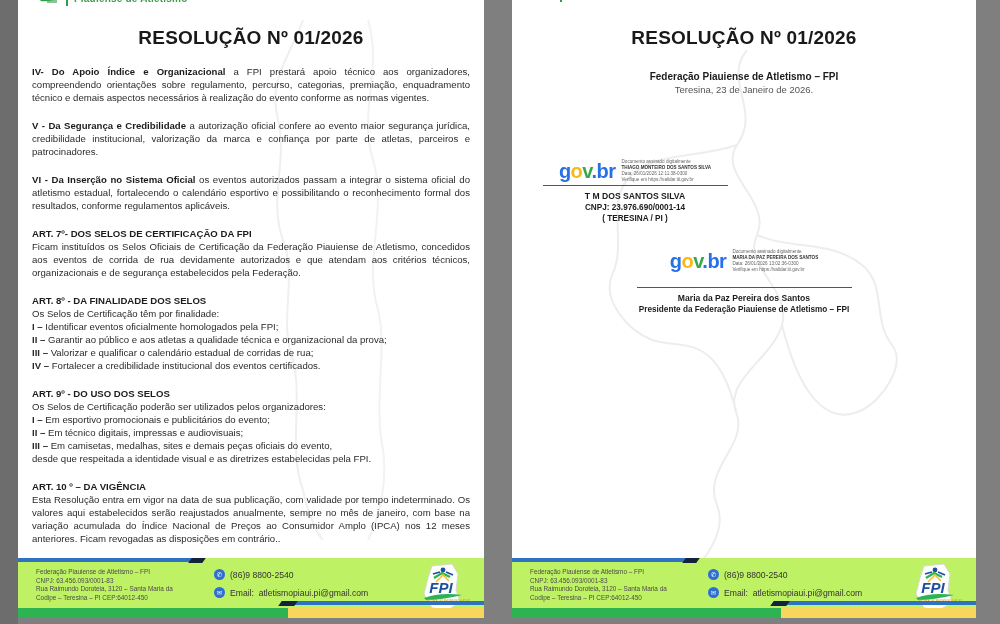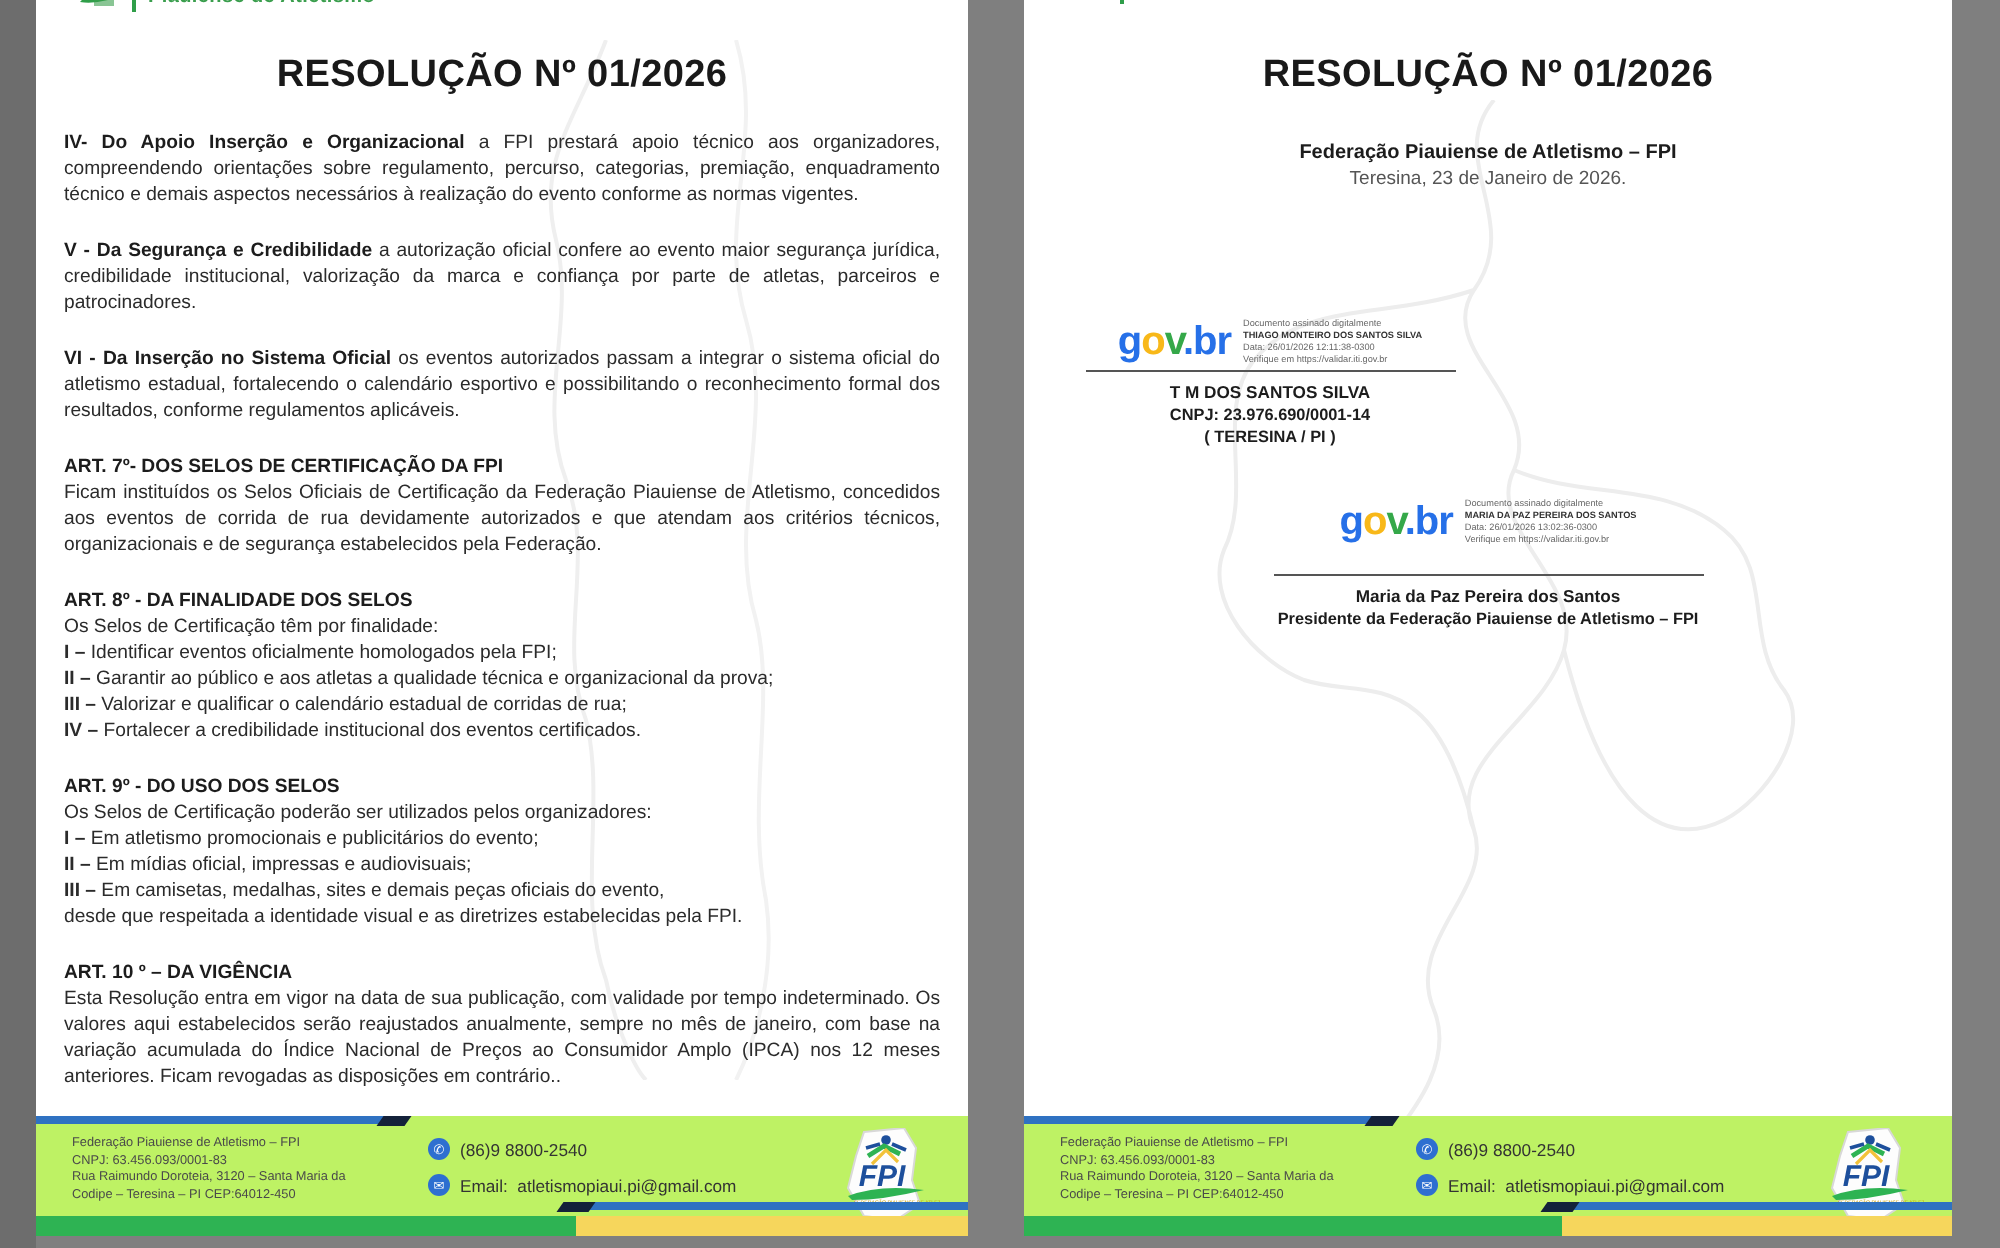--- a/index.html
+++ b/index.html
@@ -104,21 +104,21 @@
         <rect x="9" y="5" width="10" height="6" fill="#3a9e4d" opacity=".6"></rect>
       </svg>
       <div class="brand-sep"></div>
       <div class="brand-text">Piauiense de Atletismo</div>
     </div>
   </div>
 
   <div class="doc-title">RESOLUÇÃO Nº 01/2026</div>
 
   <div class="content">
-    <p class="para"><b>IV- Do Apoio Inserção e Organizacional</b><span> a FPI prestará apoio técnico aos organizadores, compreendendo orientações sobre regulamento, percurso, categorias, premiação, enquadramento técnico e demais aspectos necessários à realização do evento conforme as normas vigentes.</span></p>
+    <p class="para"><b>IV- Do Apoio Índice e Organizacional</b><span> a FPI prestará apoio técnico aos organizadores, compreendendo orientações sobre regulamento, percurso, categorias, premiação, enquadramento técnico e demais aspectos necessários à realização do evento conforme as normas vigentes.</span></p>
 
     <p class="para" style="margin-top:15px;"><b>V - Da Segurança e Credibilidade</b><span> a autorização oficial confere ao evento maior segurança jurídica, credibilidade institucional, valorização da marca e confiança por parte de atletas, parceiros e patrocinadores.</span></p>
 
     <p class="para" style="margin-top:15px;"><b>VI - Da Inserção no Sistema Oficial</b><span> os eventos autorizados passam a integrar o sistema oficial do atletismo estadual, fortalecendo o calendário esportivo e possibilitando o reconhecimento formal dos resultados, conforme regulamentos aplicáveis.</span></p>
 
     <div class="sec" style="margin-top:15px;">
       <span class="h">ART. 7º- DOS SELOS DE CERTIFICAÇÃO DA FPI</span>
       <p class="para" style="margin-bottom:0">Ficam instituídos os Selos Oficiais de Certificação da Federação Piauiense de Atletismo, concedidos aos eventos de corrida de rua devidamente autorizados e que atendam aos critérios técnicos, organizacionais e de segurança estabelecidos pela Federação.</p>
     </div>
 
@@ -127,22 +127,22 @@
       <div class="item">Os Selos de Certificação têm por finalidade:</div>
       <div class="item"><b>I –</b><span> Identificar eventos oficialmente homologados pela FPI;</span></div>
       <div class="item"><b>II –</b><span> Garantir ao público e aos atletas a qualidade técnica e organizacional da prova;</span></div>
       <div class="item"><b>III –</b><span> Valorizar e qualificar o calendário estadual de corridas de rua;</span></div>
       <div class="item"><b>IV –</b><span> Fortalecer a credibilidade institucional dos eventos certificados.</span></div>
     </div>
 
     <div class="sec" style="margin-top:15px;">
       <span class="h">ART. 9º - DO USO DOS SELOS</span>
       <div class="item">Os Selos de Certificação poderão ser utilizados pelos organizadores:</div>
-      <div class="item"><b>I –</b><span> Em atletismo promocionais e publicitários do evento;</span></div>
-      <div class="item"><b>II –</b><span> Em mídias oficial, impressas e audiovisuais;</span></div>
+      <div class="item"><b>I –</b><span> Em esportivo promocionais e publicitários do evento;</span></div>
+      <div class="item"><b>II –</b><span> Em técnico digitais, impressas e audiovisuais;</span></div>
       <div class="item"><b>III –</b><span> Em camisetas, medalhas, sites e demais peças oficiais do evento,</span></div>
       <div class="item">desde que respeitada a identidade visual e as diretrizes estabelecidas pela FPI.</div>
     </div>
 
     <div class="sec" style="margin-top:15px;">
       <span class="h">ART. 10 º – DA VIGÊNCIA</span>
       <p class="para" style="margin-bottom:0">Esta Resolução entra em vigor na data de sua publicação, com validade por tempo indeterminado. Os valores aqui estabelecidos serão reajustados anualmente, sempre no mês de janeiro, com base na variação acumulada do Índice Nacional de Preços ao Consumidor Amplo (IPCA) nos 12 meses anteriores. Ficam revogadas as disposições em contrário..</p>
     </div>
   </div>
 

